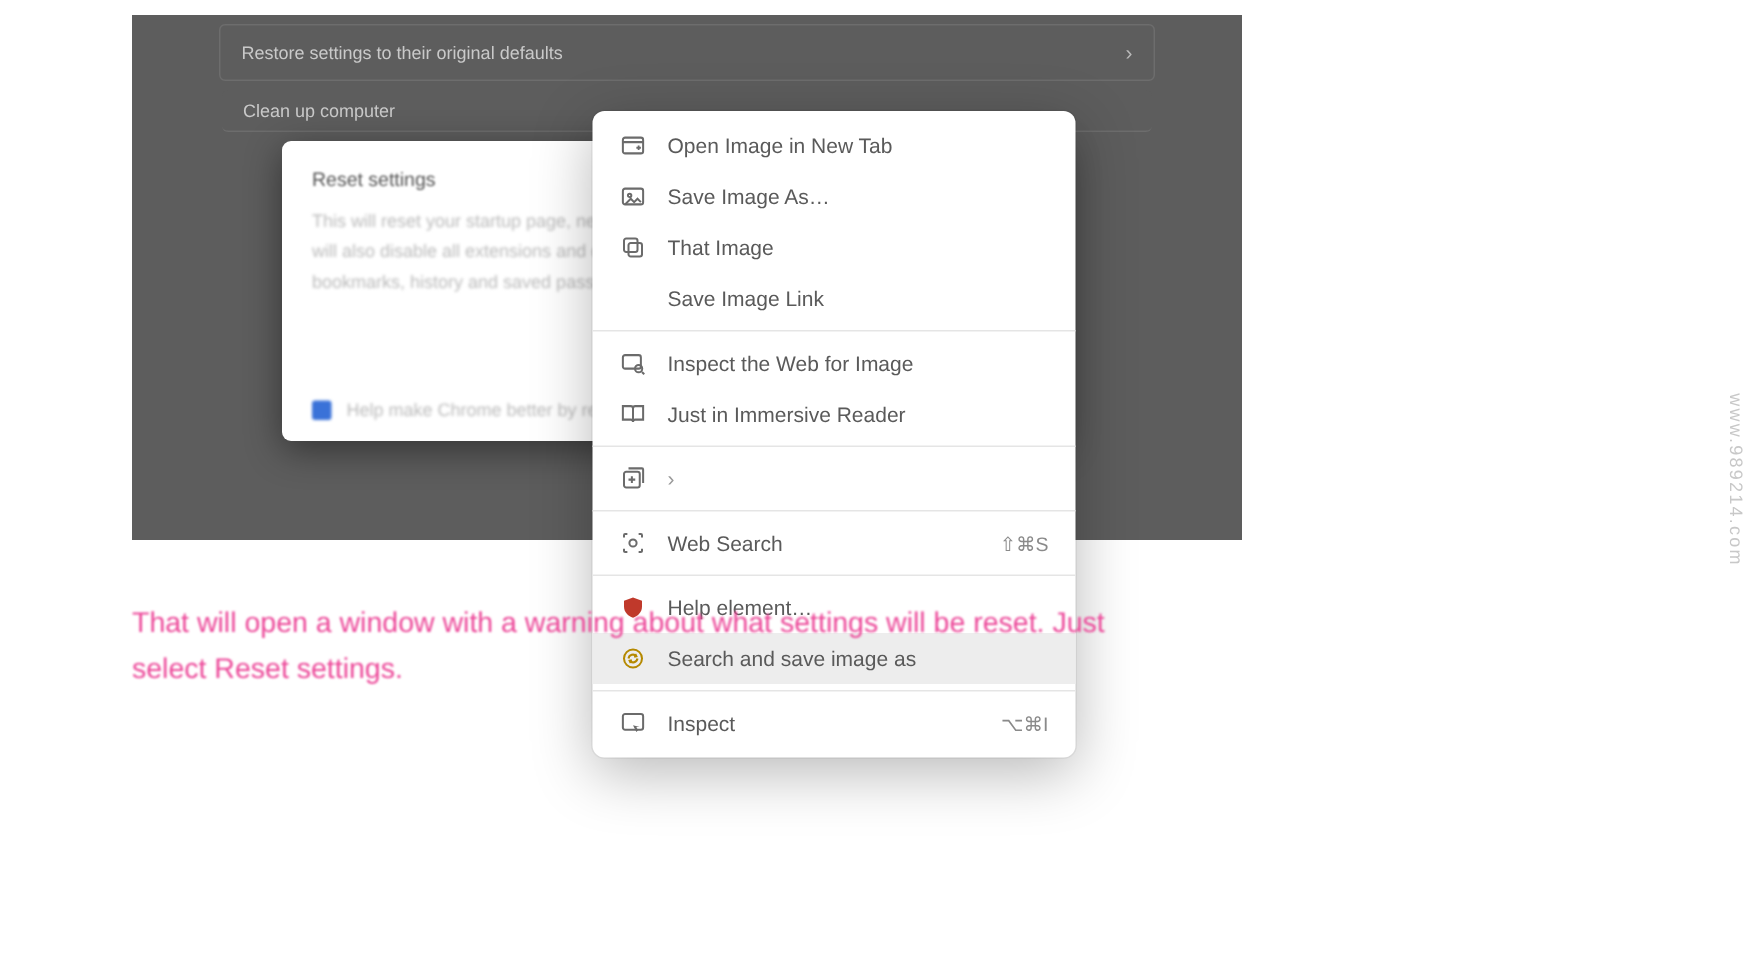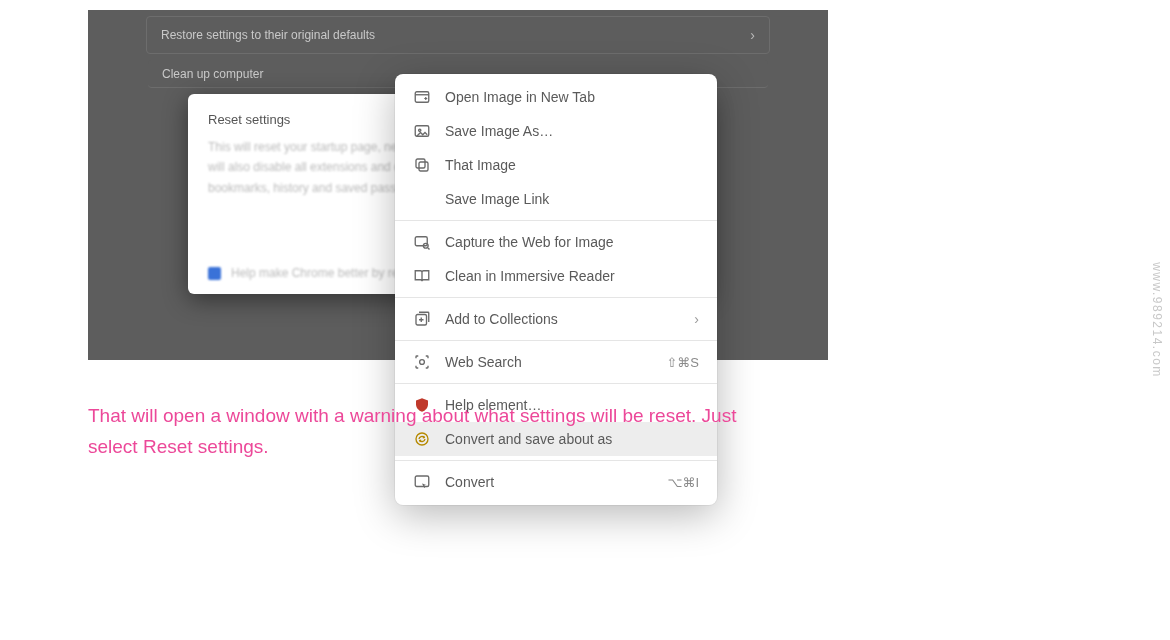--- a/index.html
+++ b/index.html
@@ -245,43 +245,42 @@
     <div class="sep"></div>
 
     <div class="item">
       <span class="icon">
         <svg viewBox="0 0 24 24" fill="none" stroke="currentColor" stroke-width="1.8">
             <rect x="3" y="5" width="16" height="12" rx="2"></rect>
             <circle cx="17" cy="17" r="3.2"></circle>
             <path d="M20 20l2 2"></path>
           </svg>
       </span>
-      <span class="label">Capture the Web for Image</span>
+      <span class="label">Inspect the Web for Image</span>
     </div>
 
     <div class="item">
       <span class="icon">
         <svg viewBox="0 0 24 24" fill="none" stroke="currentColor" stroke-width="1.8">
             <path d="M3 5h7a2 2 0 0 1 2 2v12a2 2 0 0 0-2-2H3zM21 5h-7a2 2 0 0 0-2 2v12a2 2 0 0 1 2-2h7z"></path>
           </svg>
       </span>
-      <span class="label">Clean in Immersive Reader</span>
+      <span class="label">Just in Immersive Reader</span>
     </div>
 
     <div class="sep"></div>
 
     <div class="item">
       <span class="icon">
         <svg viewBox="0 0 24 24" fill="none" stroke="currentColor" stroke-width="1.8">
             <rect x="4" y="6" width="14" height="14" rx="2"></rect>
             <path d="M8 3h12a1 1 0 0 1 1 1v12"></path>
             <path d="M11 10v6M8 13h6"></path>
           </svg>
       </span>
-      <span class="label">Add to Collections</span>
       <span class="chev2">›</span>
     </div>
 
     <div class="sep"></div>
 
     <div class="item">
       <span class="icon">
         <svg viewBox="0 0 24 24" fill="none" stroke="currentColor" stroke-width="1.8">
             <path d="M4 7V5a1 1 0 0 1 1-1h2M17 4h2a1 1 0 0 1 1 1v2M20 17v2a1 1 0 0 1-1 1h-2M7 20H5a1 1 0 0 1-1-1v-2"></path>
             <circle cx="12" cy="12" r="3.2"></circle>
@@ -304,33 +303,33 @@
     </div>
 
     <div class="item hover">
       <span class="icon amber">
         <svg viewBox="0 0 24 24" fill="none" stroke="currentColor" stroke-width="1.8">
             <circle cx="12" cy="12" r="8"></circle>
             <path d="M8 12a4 4 0 0 1 7-2M16 12a4 4 0 0 1-7 2"></path>
             <path d="M14 8l1 2-2 .5M10 16l-1-2 2-.5"></path>
           </svg>
       </span>
-      <span class="label">Convert and save about as</span>
+      <span class="label">Search and save image as</span>
     </div>
 
     <div class="sep"></div>
 
     <div class="item">
       <span class="icon">
         <svg viewBox="0 0 24 24" fill="none" stroke="currentColor" stroke-width="1.8">
             <rect x="3" y="4" width="18" height="14" rx="2"></rect>
             <path d="M12 14l3 6 1.5-1.5-1.5-3H18z" fill="currentColor" stroke="none"></path>
           </svg>
       </span>
-      <span class="label">Convert</span>
+      <span class="label">Inspect</span>
       <span class="aux">⌥⌘I</span>
     </div>
 
   </div>
 
   <div class="article">
     <p>That will open a window with a warning about what settings will be reset. Just select Reset settings.</p>
   </div>
 
   <div class="wm">www.989214.com</div>

